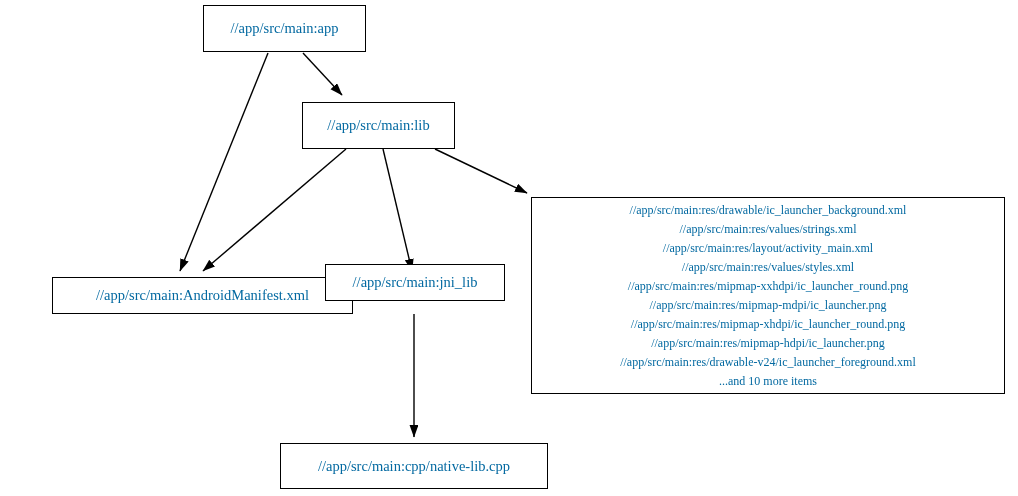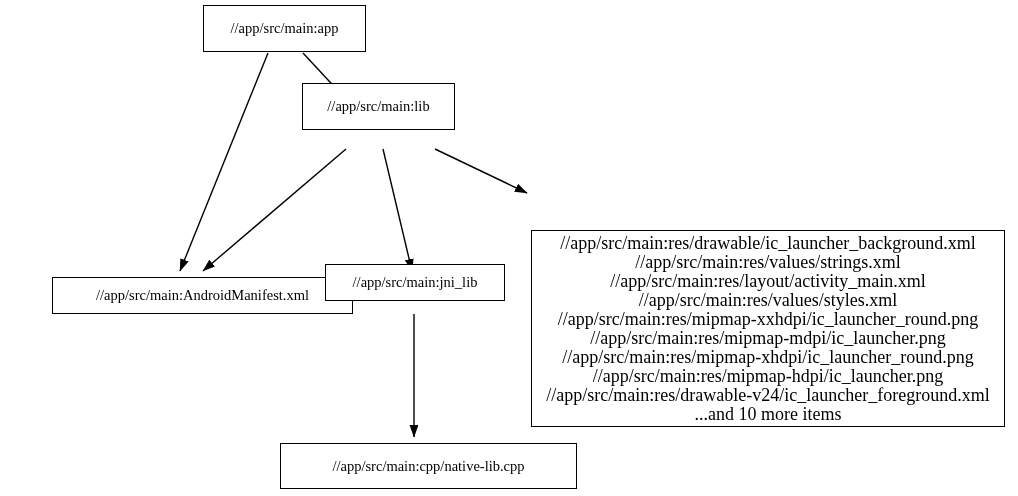--- a/index.html
+++ b/index.html
@@ -25,36 +25,35 @@
   }
   .node {
     position: absolute;
     box-sizing: border-box;
     border: 1px solid #000000;
     background: #ffffff;
     display: flex;
     align-items: center;
     justify-content: center;
     text-align: center;
-    color: #000000;
+    color: #0369a1;
     font-family: "Liberation Serif", "DejaVu Serif", serif;
     font-size: 14.5px;
     line-height: 19px;
     white-space: pre;
   }
   .node-label {
     display: block;
     width: 100%;
     text-align: center;
     white-space: pre;
   }
   .node-multi {
-    font-size: 18px;
+    font-size: 12px;
     line-height: 19px;
-    margin-top: 33px;
   }
 </style>
 </head>
 <body>
 
 <div id="graph-canvas">
   <svg class="edges" viewBox="0 0 1018 496" xmlns="http://www.w3.org/2000/svg">
     <defs>
       <marker id="arrowhead" markerWidth="10" markerHeight="10" refX="8.6" refY="3.2" orient="auto" markerUnits="strokeWidth">
         <path d="M 0,0 L 9,3.2 L 0,6.4 z" fill="#000000"></path>
@@ -64,28 +63,28 @@
         <path d="M 303,53 L 342,95" stroke="#000000" stroke-width="1.4" fill="none" marker-end="url(#arrowhead)"></path>
         <path d="M 268,53 L 180,271" stroke="#000000" stroke-width="1.4" fill="none" marker-end="url(#arrowhead)"></path>
         <path d="M 346,149 L 203,271" stroke="#000000" stroke-width="1.4" fill="none" marker-end="url(#arrowhead)"></path>
         <path d="M 383,149 L 412,271" stroke="#000000" stroke-width="1.4" fill="none" marker-end="url(#arrowhead)"></path>
         <path d="M 435,149 L 527,193" stroke="#000000" stroke-width="1.4" fill="none" marker-end="url(#arrowhead)"></path>
         <path d="M 414,314 L 414,437" stroke="#000000" stroke-width="1.4" fill="none" marker-end="url(#arrowhead)"></path>
       </g>
   </svg>
   <div id="node-layer">
       <div class="node" style="left: 203px; top: 5px; width: 163px; height: 47px;"><span class="node-label">//app/src/main:app</span></div>
-      <div class="node" style="left: 302px; top: 83px; width: 153px; height: 47px; justify-content: center;"><span class="node-label">//app/src/main:lib</span></div>
+      <div class="node" style="left: 302px; top: 102px; width: 153px; height: 47px; justify-content: center;"><span class="node-label">//app/src/main:lib</span></div>
       <div class="node" style="left: 4px; top: 277px; width: 301px; height: 37px; margin-left: 48px;"><span class="node-label">//app/src/main:AndroidManifest.xml</span></div>
       <div class="node" style="left: 325px; top: 264px; width: 180px; height: 37px;"><span class="node-label">//app/src/main:jni_lib</span></div>
       <div class="node node-multi" style="left: 531px; top: 197px; width: 474px; height: 197px;"><span class="node-label">//app/src/main:res/drawable/ic_launcher_background.xml
 //app/src/main:res/values/strings.xml
 //app/src/main:res/layout/activity_main.xml
 //app/src/main:res/values/styles.xml
 //app/src/main:res/mipmap-xxhdpi/ic_launcher_round.png
 //app/src/main:res/mipmap-mdpi/ic_launcher.png
 //app/src/main:res/mipmap-xhdpi/ic_launcher_round.png
 //app/src/main:res/mipmap-hdpi/ic_launcher.png
 //app/src/main:res/drawable-v24/ic_launcher_foreground.xml
 ...and 10 more items</span></div>
-      <div class="node" style="left: 280px; top: 443px; width: 297px; height: 46px;"><span class="node-label">//app/src/main:cpp/native-lib.cpp</span></div>
+      <div class="node" style="left: 280px; top: 443px; width: 268px; height: 46px;"><span class="node-label">//app/src/main:cpp/native-lib.cpp</span></div>
     </div>
 </div>
 
 </body></html>

